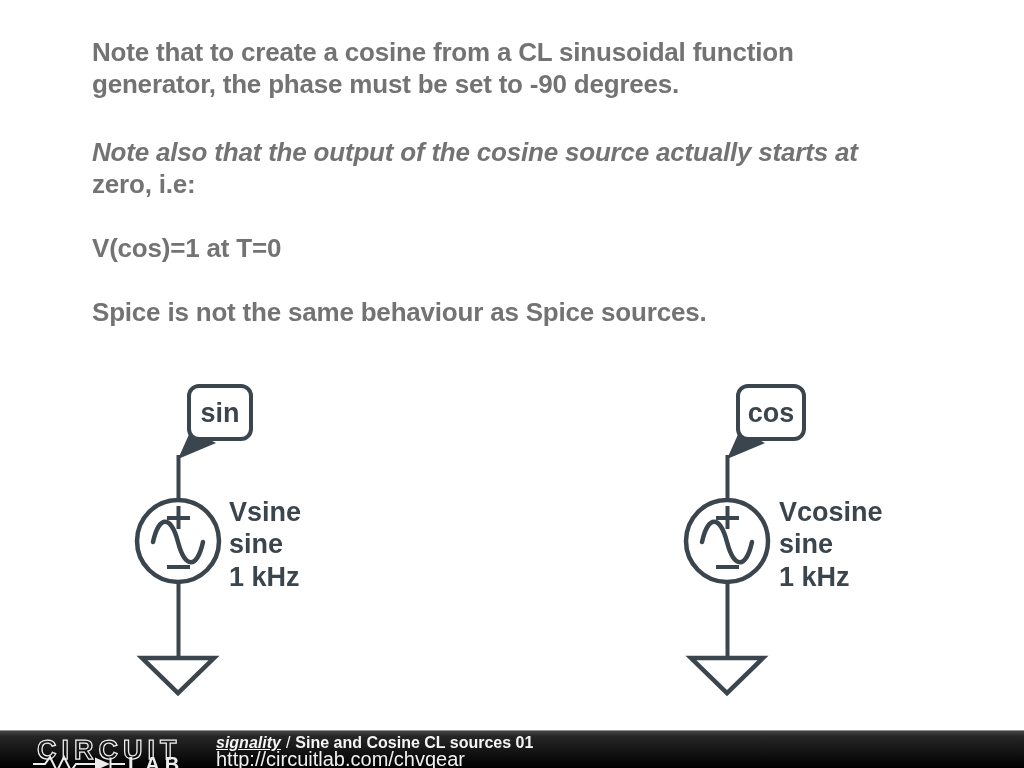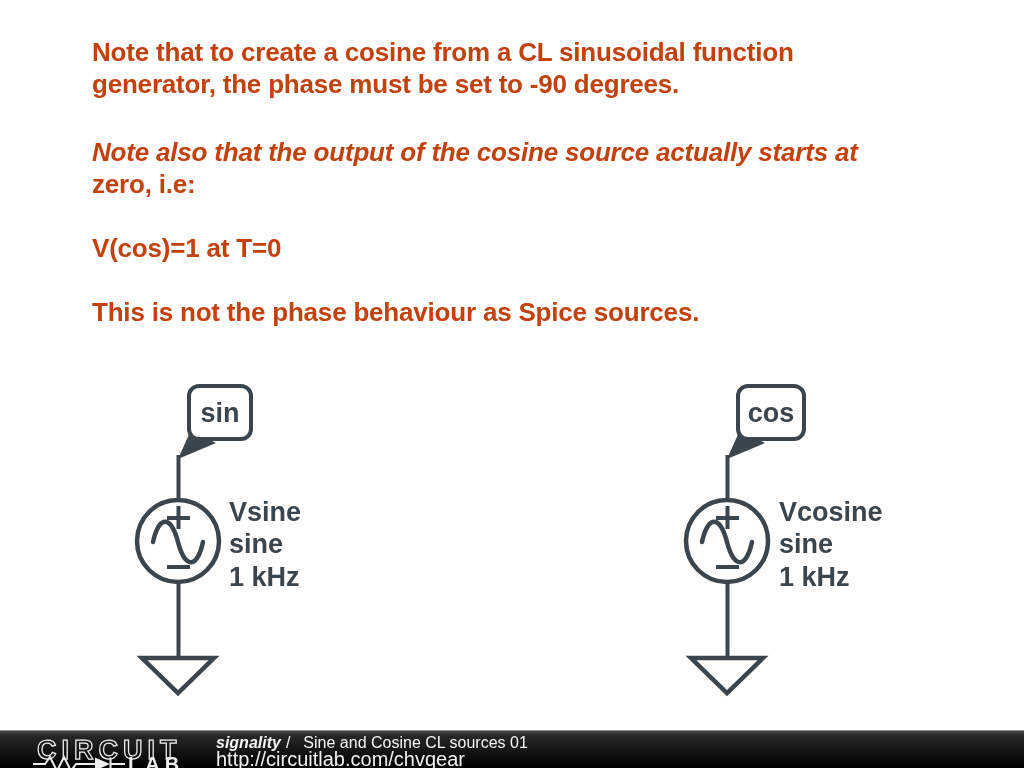--- a/index.html
+++ b/index.html
@@ -5,21 +5,21 @@
   html,body{margin:0;padding:0;}
   body{
     width:1024px;height:768px;position:relative;overflow:hidden;
     background:#ffffff;
     font-family:"Liberation Sans", sans-serif;
   }
   
   .note-line{
     position:absolute;left:92px;
     font-size:26px;font-weight:bold;line-height:32px;
-    letter-spacing:-0.2px;color:#c2410c;white-space:nowrap;
+    letter-spacing:-0.2px;color:#737373;white-space:nowrap;
   }
   .nl-0{top:36px;} .nl-1{top:68px;}
   .nl-2{top:136px;font-style:italic;} .nl-3{top:168px;text-align:right;}
   .nl-4{top:232px;}
   .nl-5{top:296px;}
   
   .schematic{position:absolute;left:0;top:0;width:1024px;height:768px;}
   .ink-stroke{stroke:#3b454e;fill:none;}
   .ink-fill{fill:#3b454e;}
   .white-fill{fill:#ffffff;}
@@ -39,34 +39,34 @@
     font-size:27px;font-weight:bold;letter-spacing:5px;
     fill:none;stroke:#ededed;stroke-width:1.25px;
   }
   .logo-lab-text{
     font-family:"Liberation Sans", sans-serif;
     font-size:20px;font-weight:bold;letter-spacing:5px;fill:#ededed;
   }
   .logo-squiggle{stroke:#ededed;stroke-width:2px;fill:none;}
   .ftext{position:absolute;left:216px;top:3px;color:#f5f5f5;}
   .ft1{font-size:16px;line-height:17px;white-space:nowrap;}
-  .ft1 .author{font-style:italic;font-weight:bold;}
+  .ft1 .author{font-style:italic;font-weight:bold;text-decoration:underline;}
   .ft1 .sep{font-weight:normal;margin:0 5px;}
-  .ft1 .title{font-weight:normal;margin-left:8px;}
+  .ft1 .title{font-weight:bold;}
   .ft2{font-size:20px;line-height:17px;font-weight:normal;color:#f0f0f0;white-space:nowrap;}
 </style>
 </head>
 <body>
 
 <div class="note-line nl-0">Note that to create a cosine from a CL sinusoidal function</div>
 <div class="note-line nl-1">generator, the phase must be set to -90 degrees.</div>
 <div class="note-line nl-2">Note also that the output of the cosine source actually starts at</div>
 <div class="note-line nl-3">zero, i.e:</div>
 <div class="note-line nl-4">V(cos)=1 at T=0</div>
-<div class="note-line nl-5">This is not the phase behaviour as Spice sources.</div>
+<div class="note-line nl-5">Spice is not the same behaviour as Spice sources.</div>
 
 <svg class="schematic" viewBox="0 0 1024 768">
 
   <g>
 
     <polygon class="ink-fill" points="191,430 216,443 178,459"></polygon>
     <rect x="189" y="386" width="62" height="53" rx="10" class="ink-stroke white-fill" stroke-width="4"></rect>
     <text class="sch-text" x="220" y="422" text-anchor="middle">sin</text>
 
     <line class="ink-stroke" x1="178.5" y1="455" x2="178.5" y2="500" stroke-width="4"></line>

